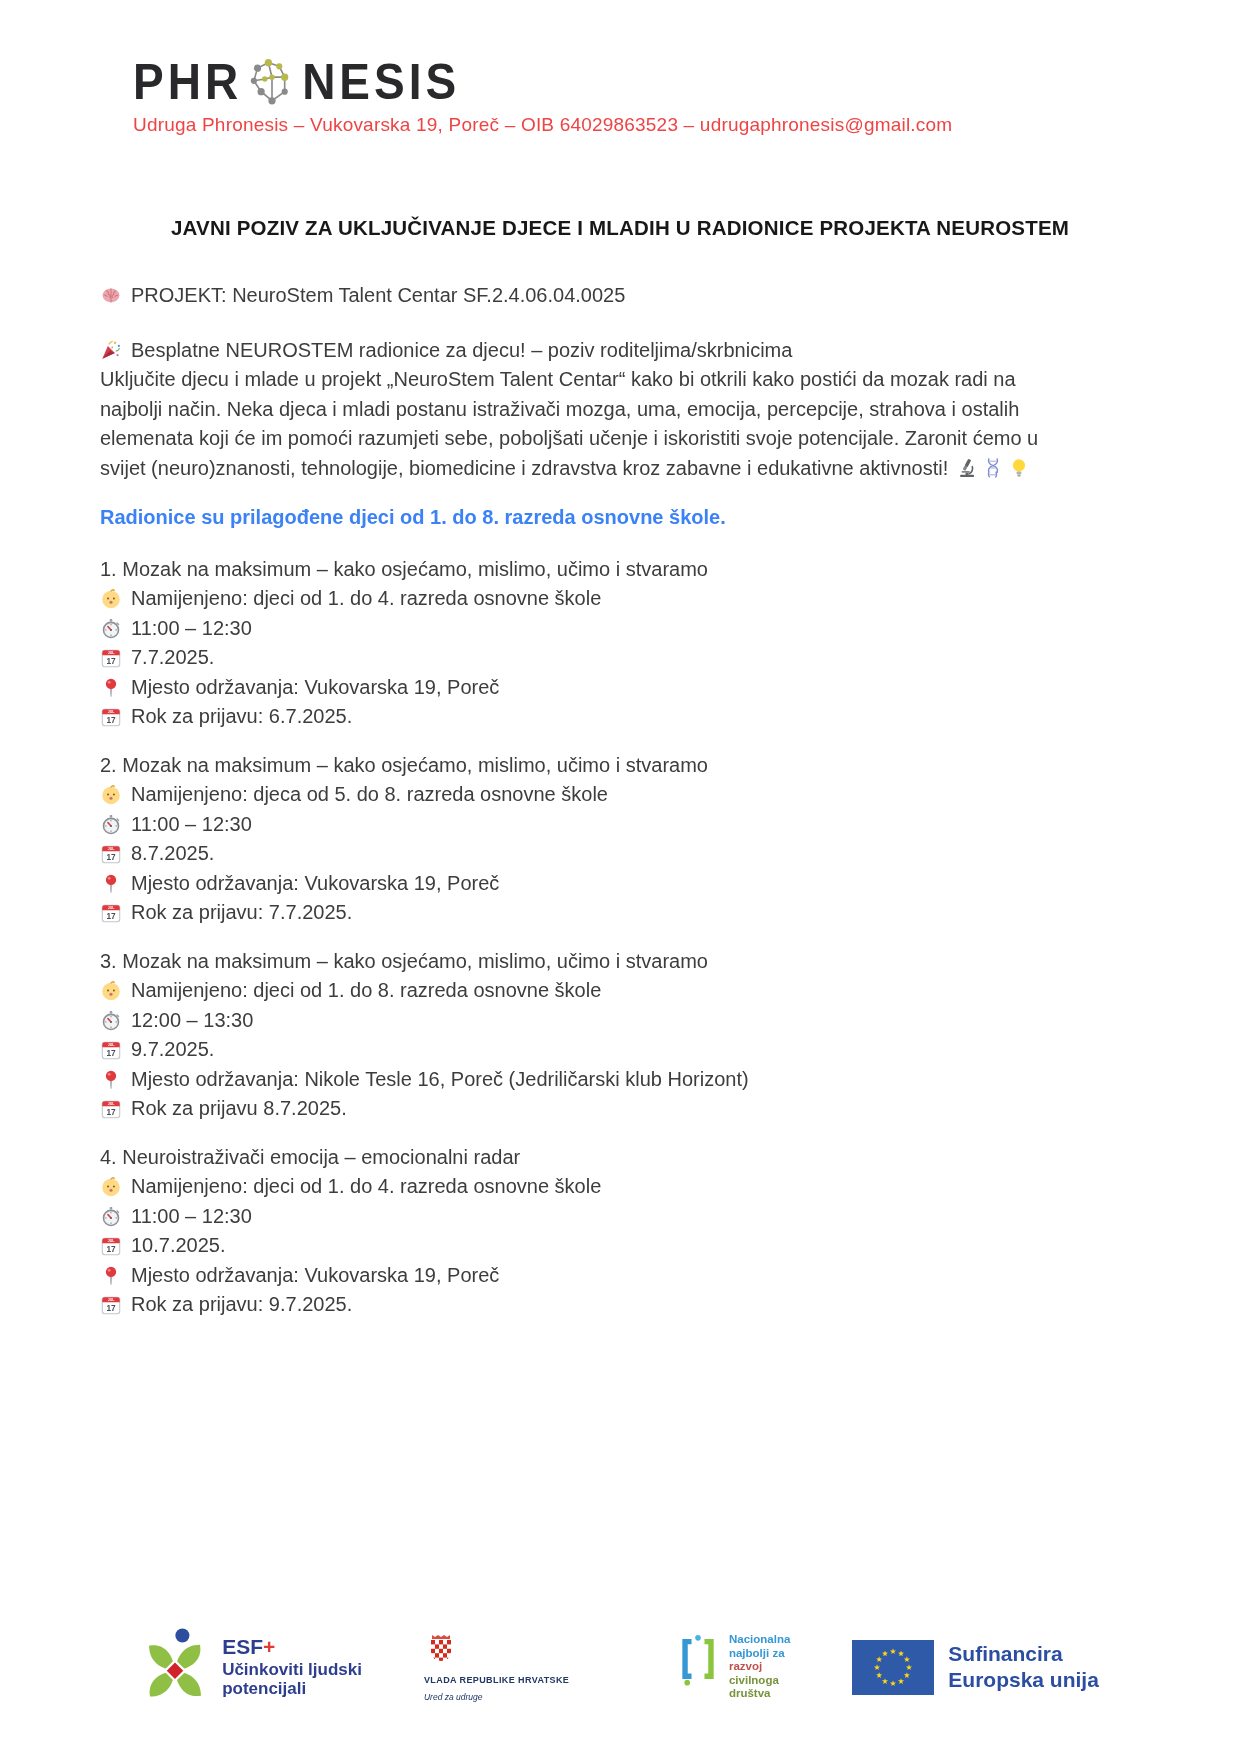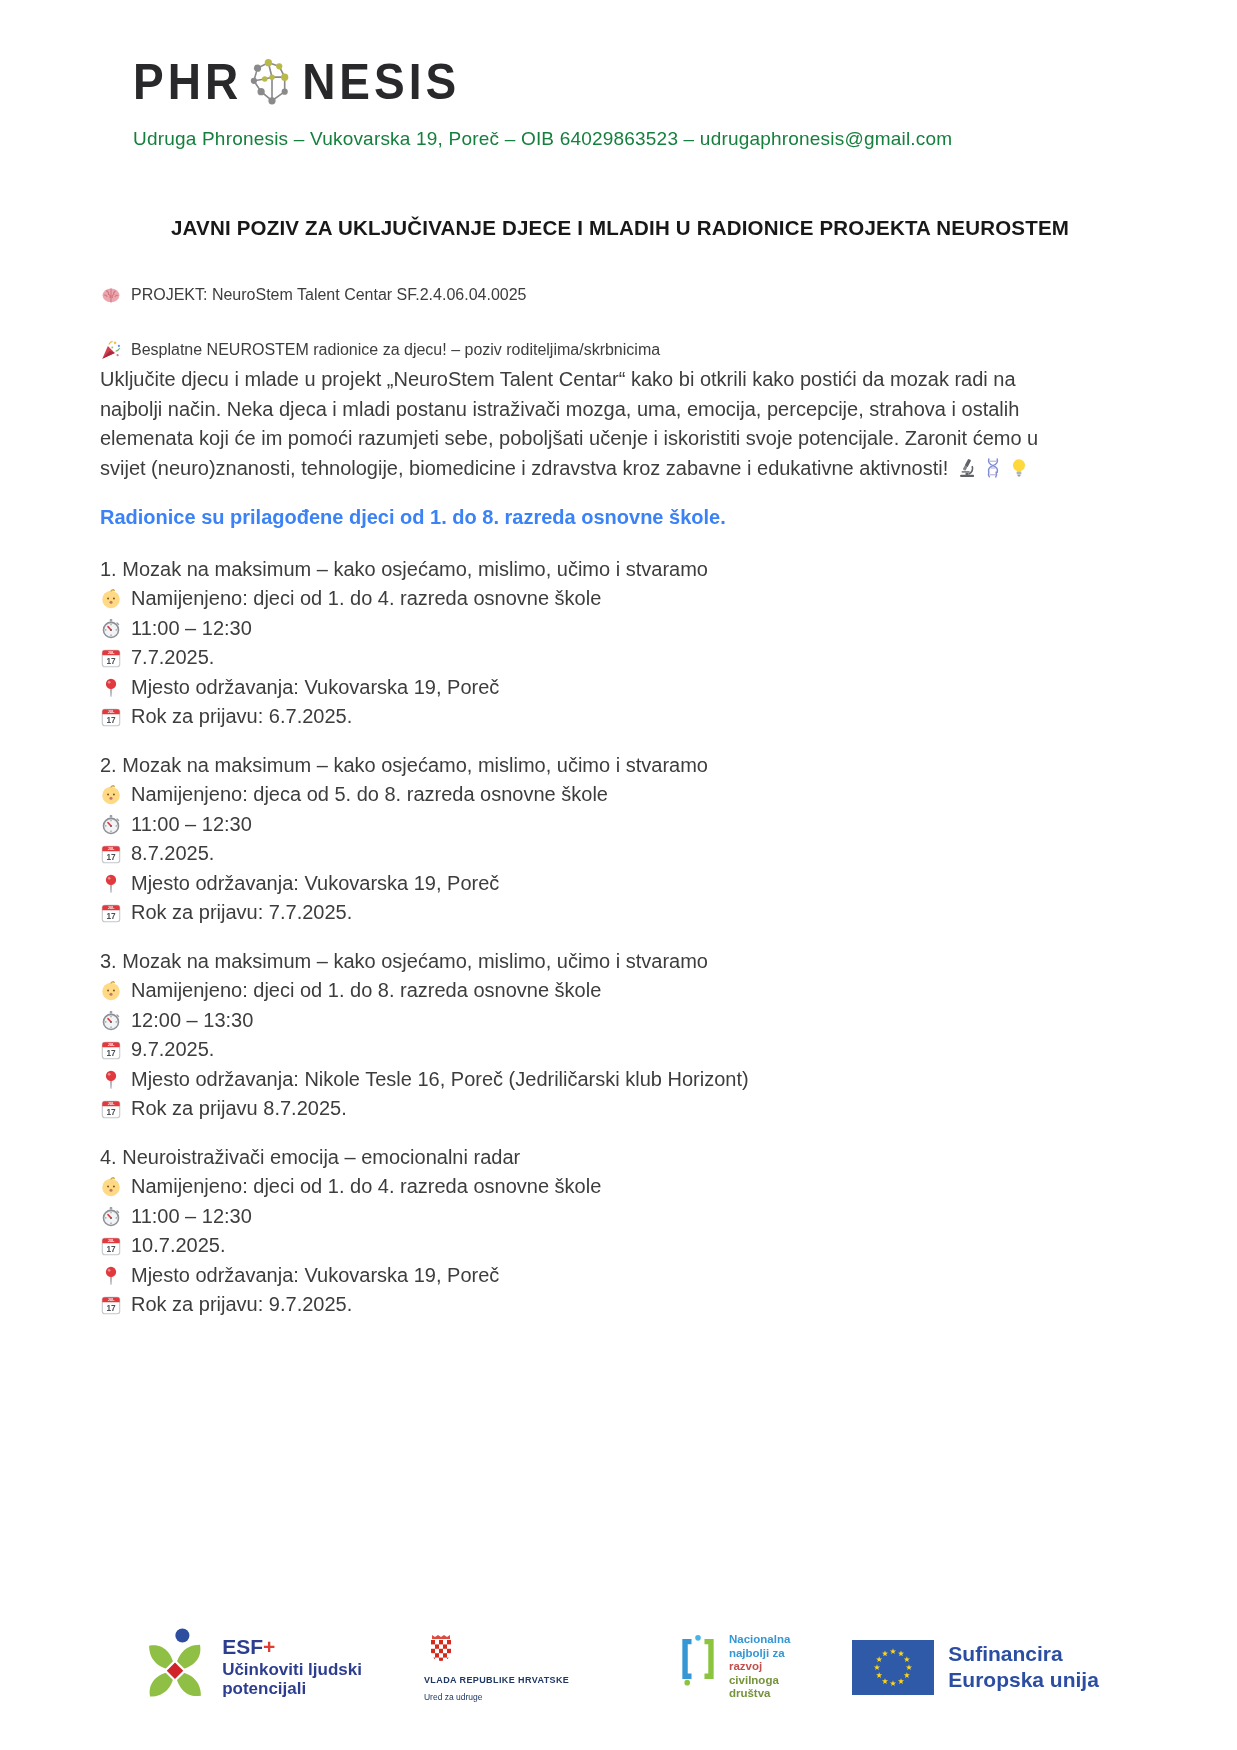--- a/index.html
+++ b/index.html
@@ -11,29 +11,29 @@
   }
   
   .header { position:absolute; left:133px; top:50px; }
   .logo { display:flex; align-items:center; }
   .logo-text {
     font-family:"Liberation Sans", sans-serif; font-weight:700;
     font-size:46px; letter-spacing:4px; color:#29282b;
     transform:scaleY(1.08); transform-origin:left center;
   }
   .logo-neticon { width:56px; height:58px; margin:0 2px 6px 2px; }
-  .org-line { margin-top:14px; font-size:19px; color:#15803d; letter-spacing:0.2px; }
+  .org-line { font-size:19px; color:#ef4444; letter-spacing:0.2px; }
 
   
   .main { position:absolute; left:100px; top:200px; width:1040px; }
   .doc-title {
     margin-top:12px; text-align:center; font-weight:700; font-size:20.5px;
     line-height:31px; color:#181818; letter-spacing:0.2px;
   }
-  .line { font-size:16px; line-height:30px; display:flex; align-items:center; }
+  .line { font-size:20px; line-height:30px; display:flex; align-items:center; }
   .emoji { display:inline-block; width:22px; height:22px; flex:0 0 auto; margin-right:9px; vertical-align:-4px; }
   .emoji.inline { margin:0 2px; vertical-align:-4px; }
   .project-line { margin-top:37px; }
   .free-line { margin-top:25px; }
   .paragraph { width:948px; font-size:20px; line-height:29.7px; }
   .bold-line { margin-top:22px; font-size:20px; font-weight:700; color:#3b82f6; }
   .workshops { margin-top:26px; }
   .workshop { margin-bottom:19px; }
   .ws-line { font-size:20px; line-height:29.5px; display:flex; align-items:center; }
   .ws-title { font-size:20px; line-height:29.5px; }
@@ -43,21 +43,21 @@
     position:absolute; left:0; top:1628px; width:1237px;
     display:flex; justify-content:center; align-items:center; gap:62px;
   }
   .esf-logo { display:flex; align-items:center; gap:10px; }
   .esf-text { line-height:1.15; }
   .esf-brand { font-size:21px; font-weight:700; color:#2d3e8f; }
   .esf-brand .plus { color:#e03c31; }
   .esf-sub { font-size:17px; font-weight:700; color:#2d3e8f; }
   .vlada-logo { width:190px; }
   .vlada-title { margin-top:4px; font-size:9px; font-weight:700; color:#1f3864; letter-spacing:0.4px; }
-  .vlada-sub { font-size:8.5px; color:#1f3864; margin-top:7px; }
+  .vlada-sub { font-size:8.5px; color:#1f3864; margin-top:7px;font-style:italic; }
   .nzrcd-logo { display:flex; align-items:flex-start; gap:9px; }
   .nzrcd-text { font-size:11.5px; line-height:13.5px; font-weight:700; }
   .nz-blue { color:#3597d4; }
   .nz-red { color:#c0504d; }
   .nz-green { color:#77933c; }
   .eu-logo { display:flex; align-items:center; gap:14px; }
   .eu-text { font-size:21px; font-weight:700; color:#2b4ea2; line-height:26px; }
 </style>
 </head>
 <body>

